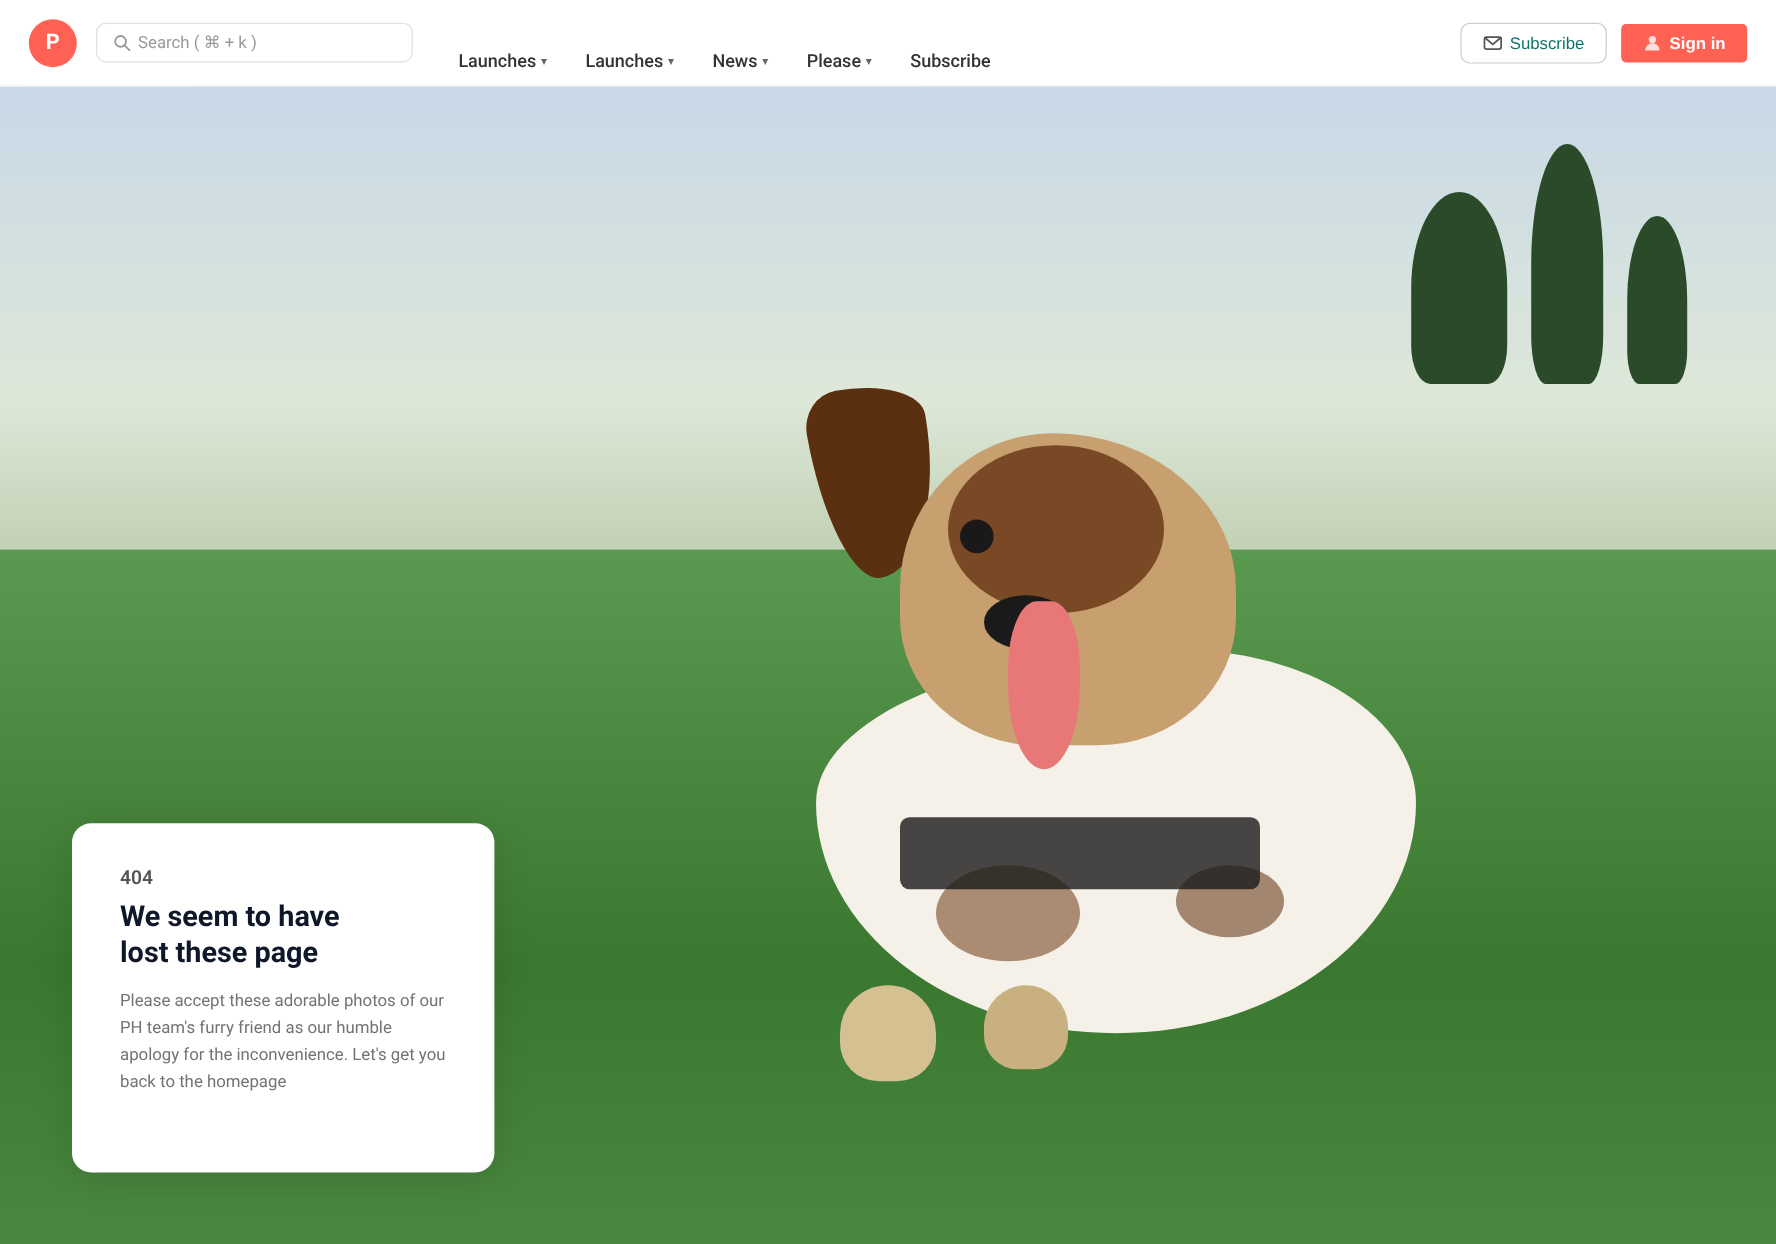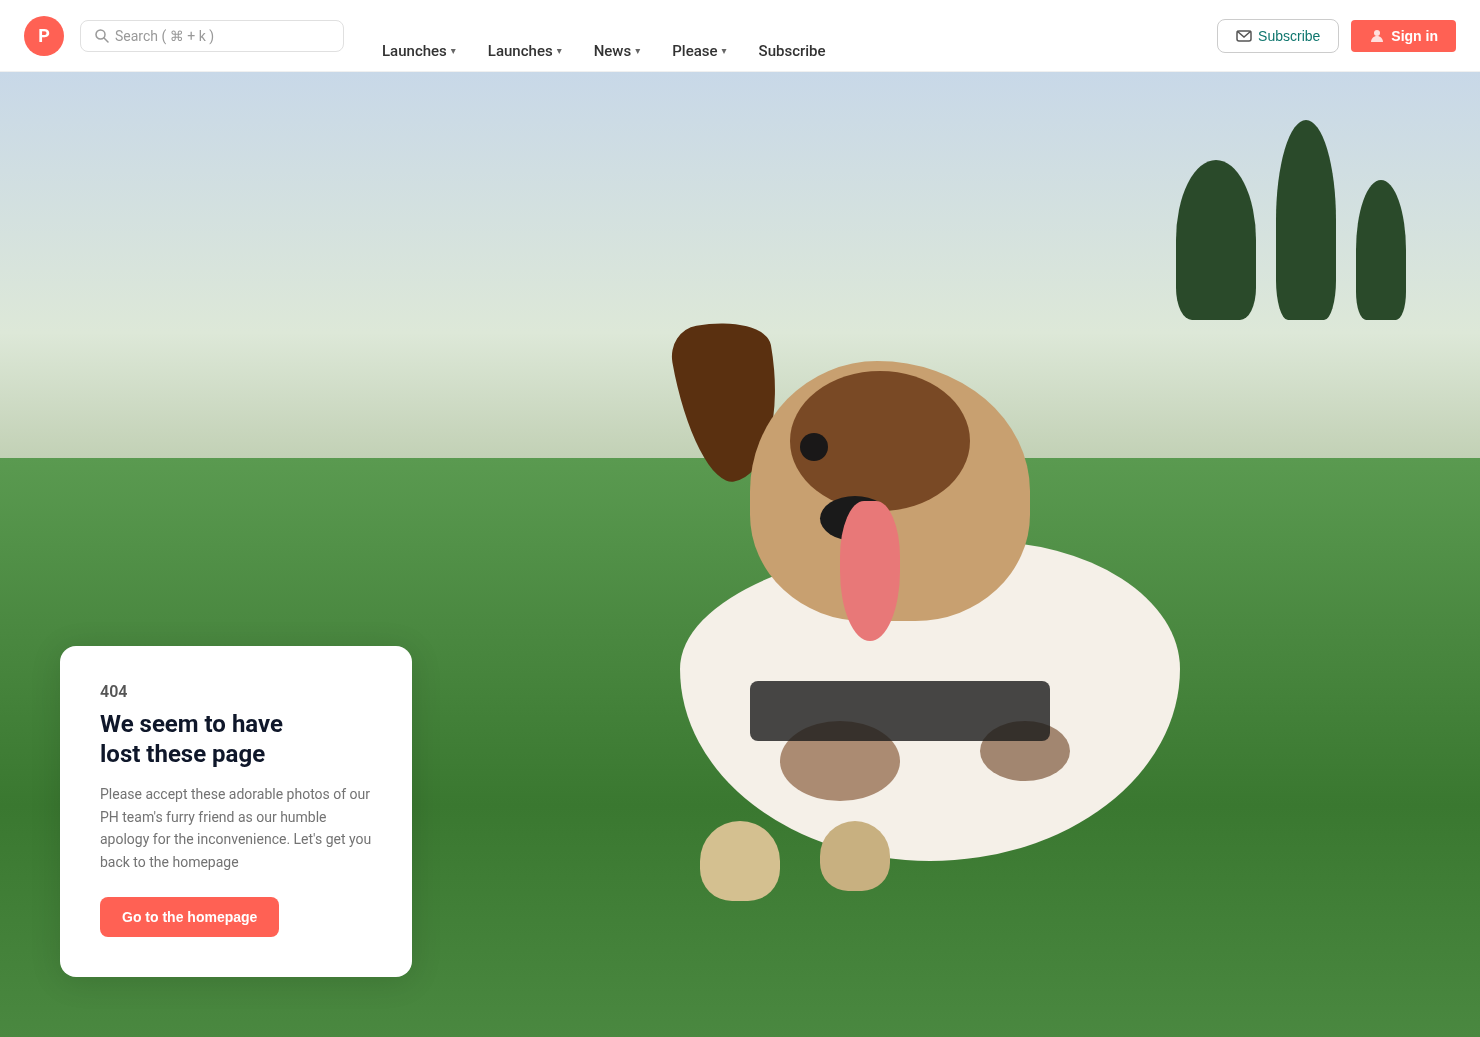--- a/index.html
+++ b/index.html
@@ -420,17 +420,16 @@
       <div class="dog-paw2"></div>
     </div>
 
     <div class="error-card">
       <div class="error-code">404</div>
       <div class="error-title">
         <span>We seem to have</span><br>
         <span>lost these page</span>
       </div>
       <div class="error-desc">Please accept these adorable photos of our PH team's furry friend as our humble apology for the inconvenience. Let's get you back to the homepage</div>
-      <button class="btn-homepage">Go to the homepage</button>
     </div>
 
   </div>
 </div>
 
 </body></html>

